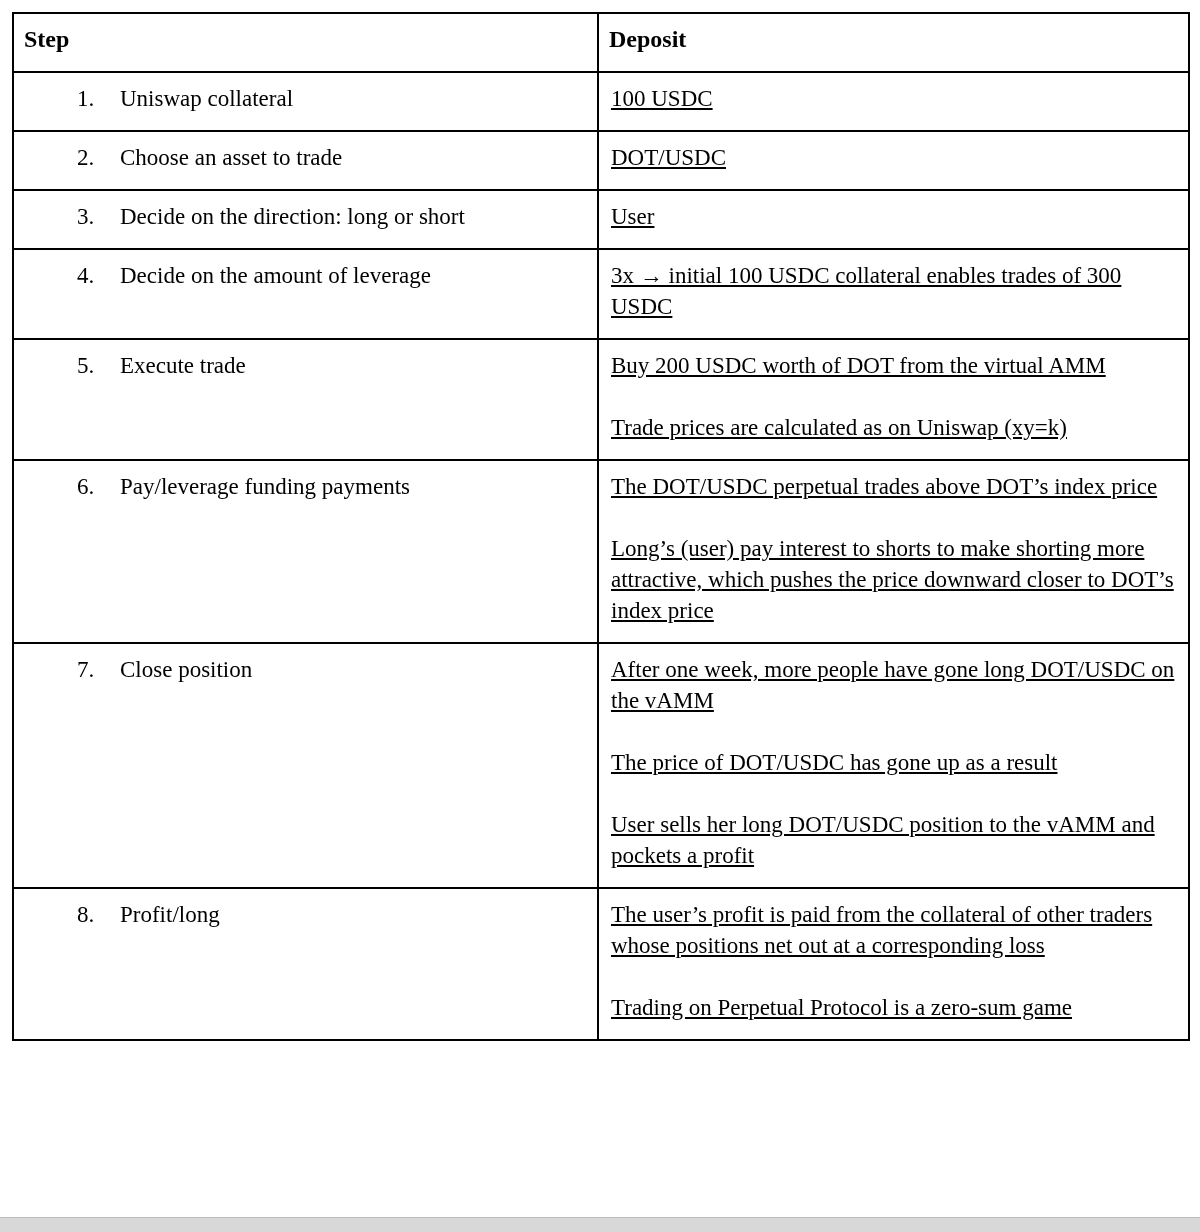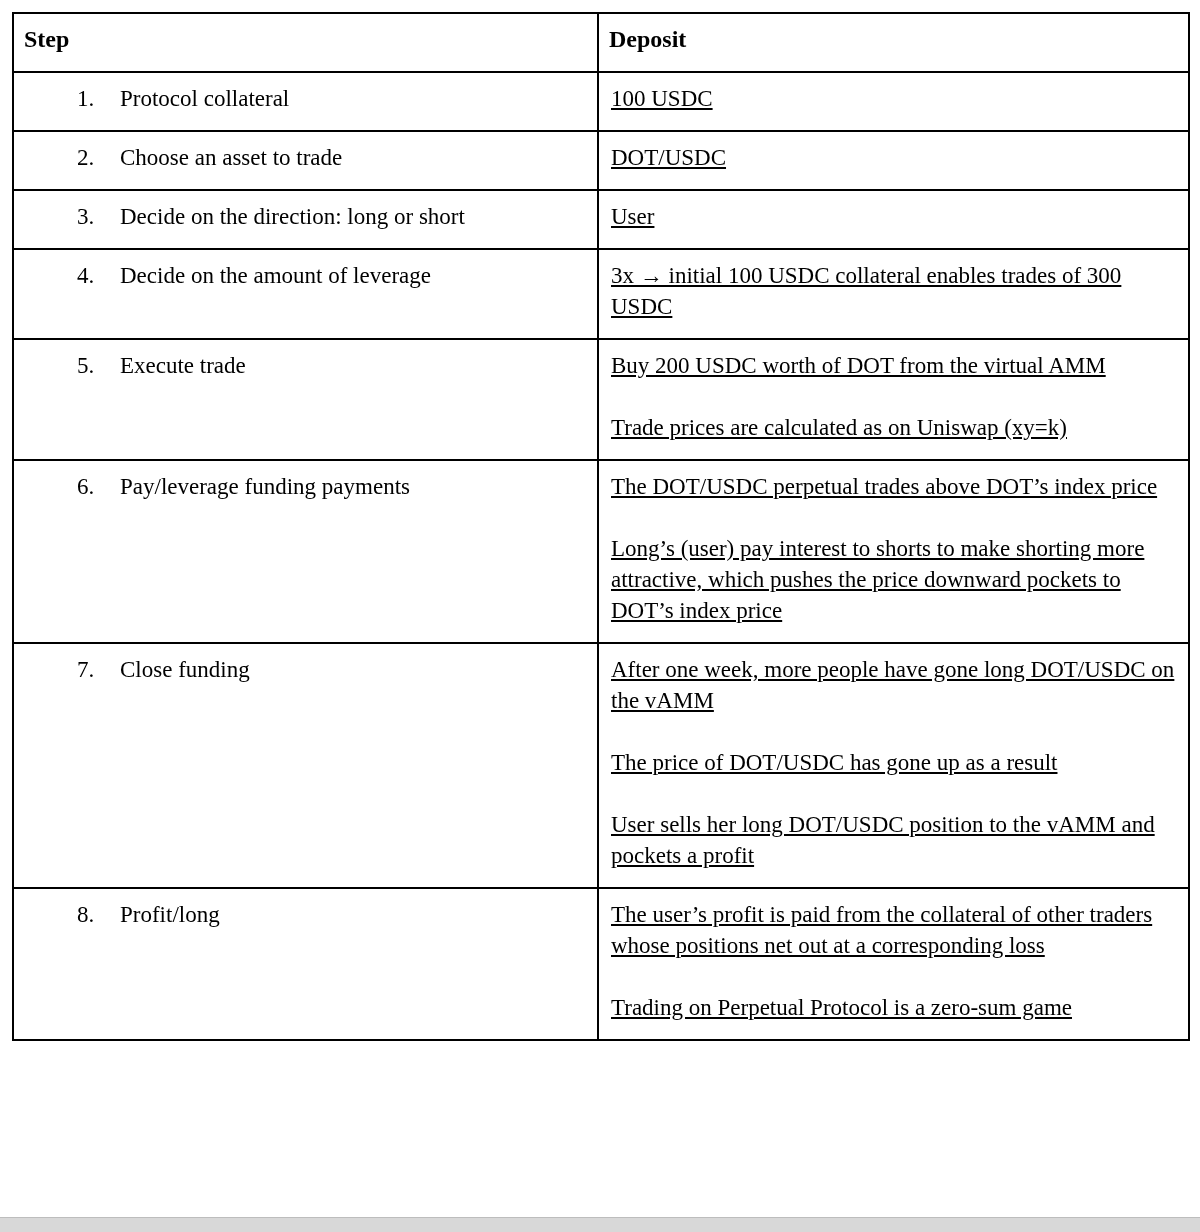--- a/index.html
+++ b/index.html
@@ -83,21 +83,21 @@
         <tr>
           <th>Step</th>
           <th>Deposit</th>
         </tr>
       </thead>
       <tbody>
         <tr>
           <td class="step-cell">
             <div class="step-inner">
               <span class="step-num">1.</span>
-              <span class="step-txt">Protocol collateral</span>
+              <span class="step-txt">Uniswap collateral</span>
             </div>
           </td>
           <td class="example-cell">100 USDC</td>
         </tr>
         <tr>
           <td class="step-cell">
             <div class="step-inner">
               <span class="step-num">2.</span>
               <span class="step-txt">Choose an asset to trade</span>
             </div>
@@ -135,27 +135,27 @@
         </tr>
         <tr>
           <td class="step-cell">
             <div class="step-inner">
               <span class="step-num">6.</span>
               <span class="step-txt">Pay/leverage funding payments</span>
             </div>
           </td>
           <td class="example-cell">The DOT/USDC perpetual trades above DOT’s index price
 
-Long’s (user) pay interest to shorts to make shorting more attractive, which pushes the price downward pockets to DOT’s index price</td>
+Long’s (user) pay interest to shorts to make shorting more attractive, which pushes the price downward closer to DOT’s index price</td>
         </tr>
         <tr>
           <td class="step-cell">
             <div class="step-inner">
               <span class="step-num">7.</span>
-              <span class="step-txt">Close funding</span>
+              <span class="step-txt">Close position</span>
             </div>
           </td>
           <td class="example-cell">After one week, more people have gone long DOT/USDC on the vAMM
 
 The price of DOT/USDC has gone up as a result
 
 User sells her long DOT/USDC position to the vAMM and pockets a profit</td>
         </tr>
         <tr>
           <td class="step-cell">

